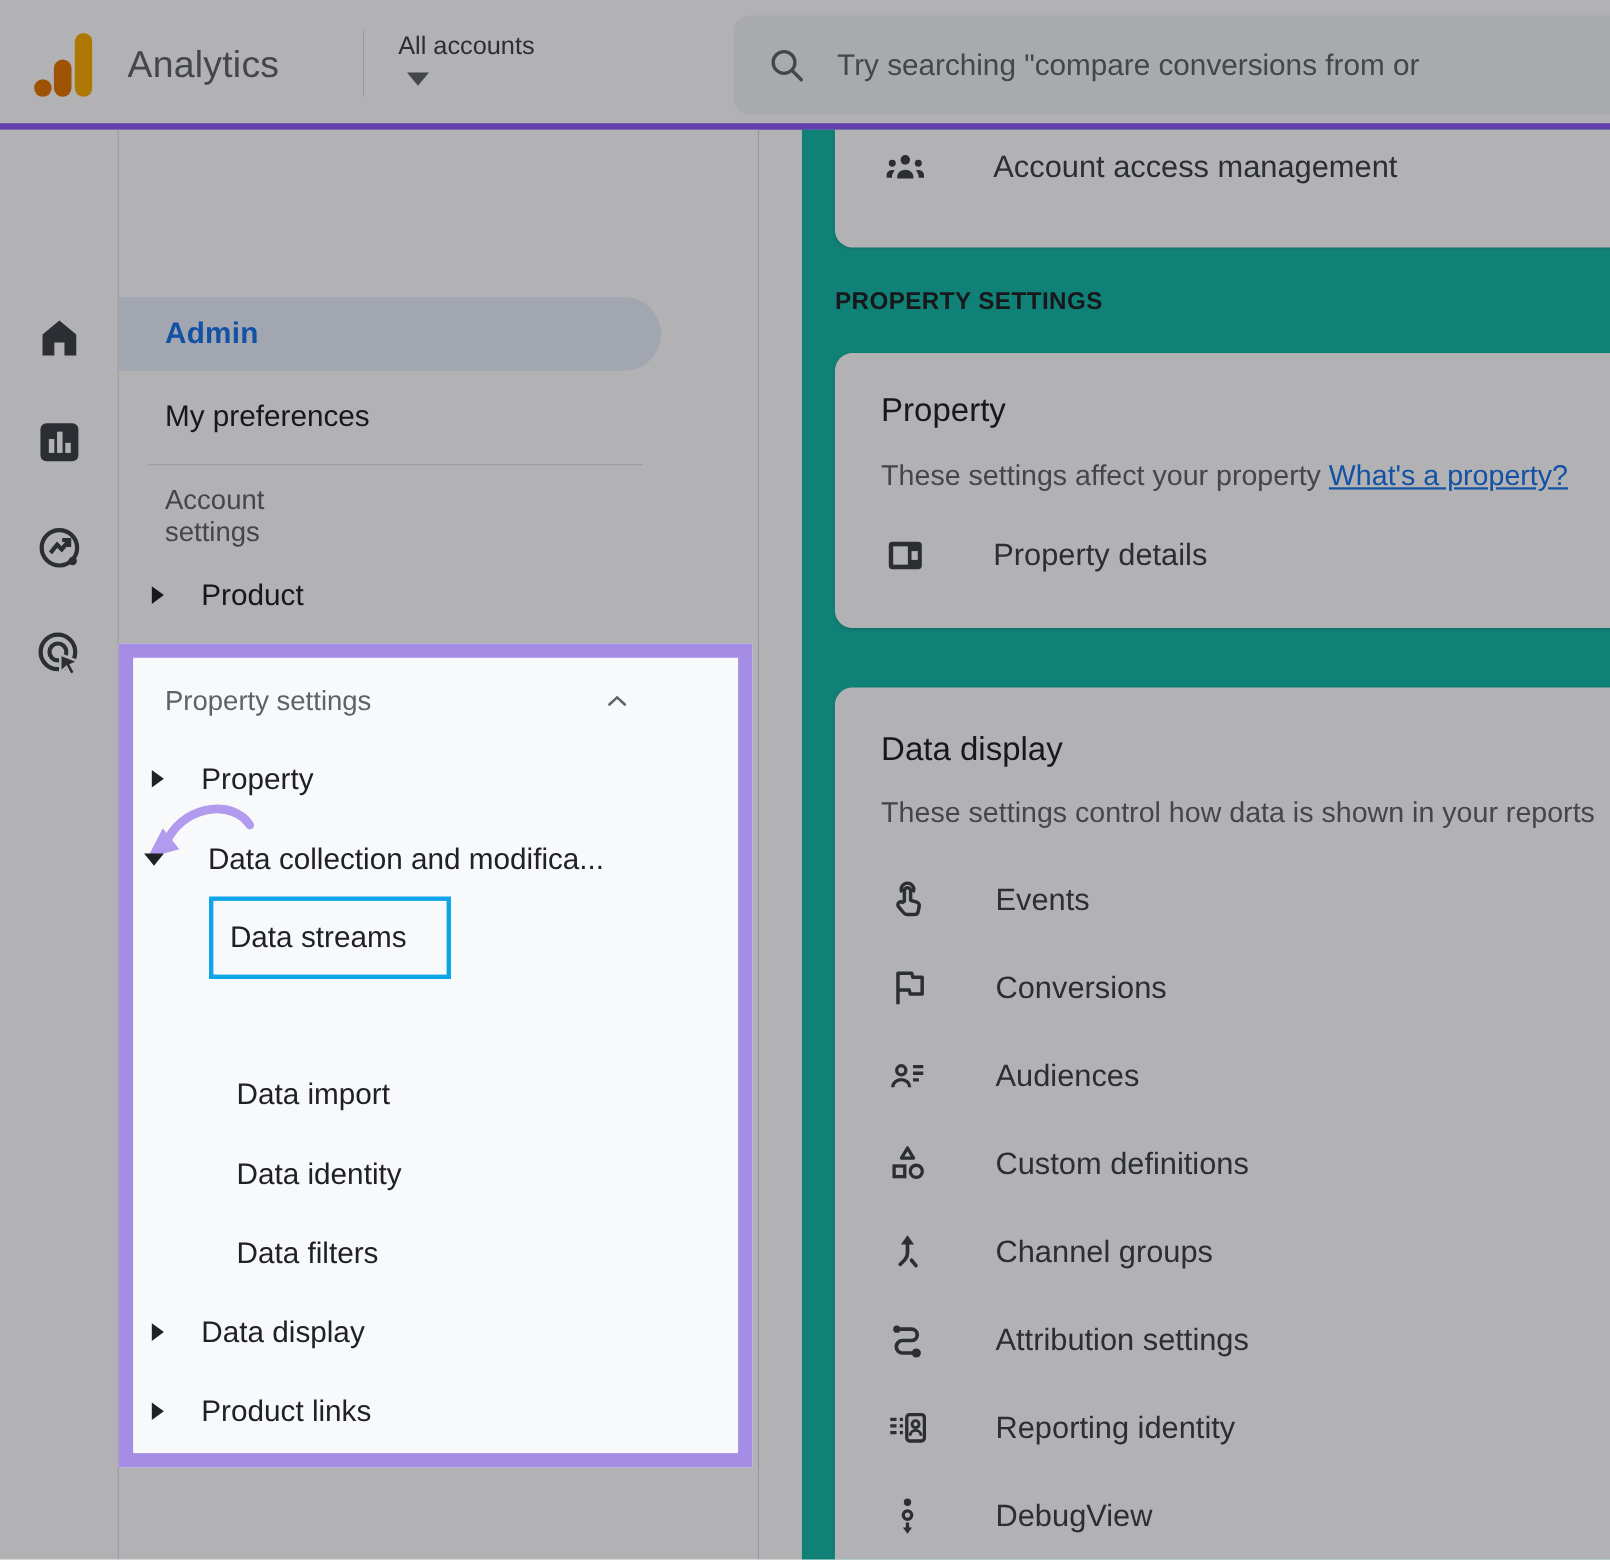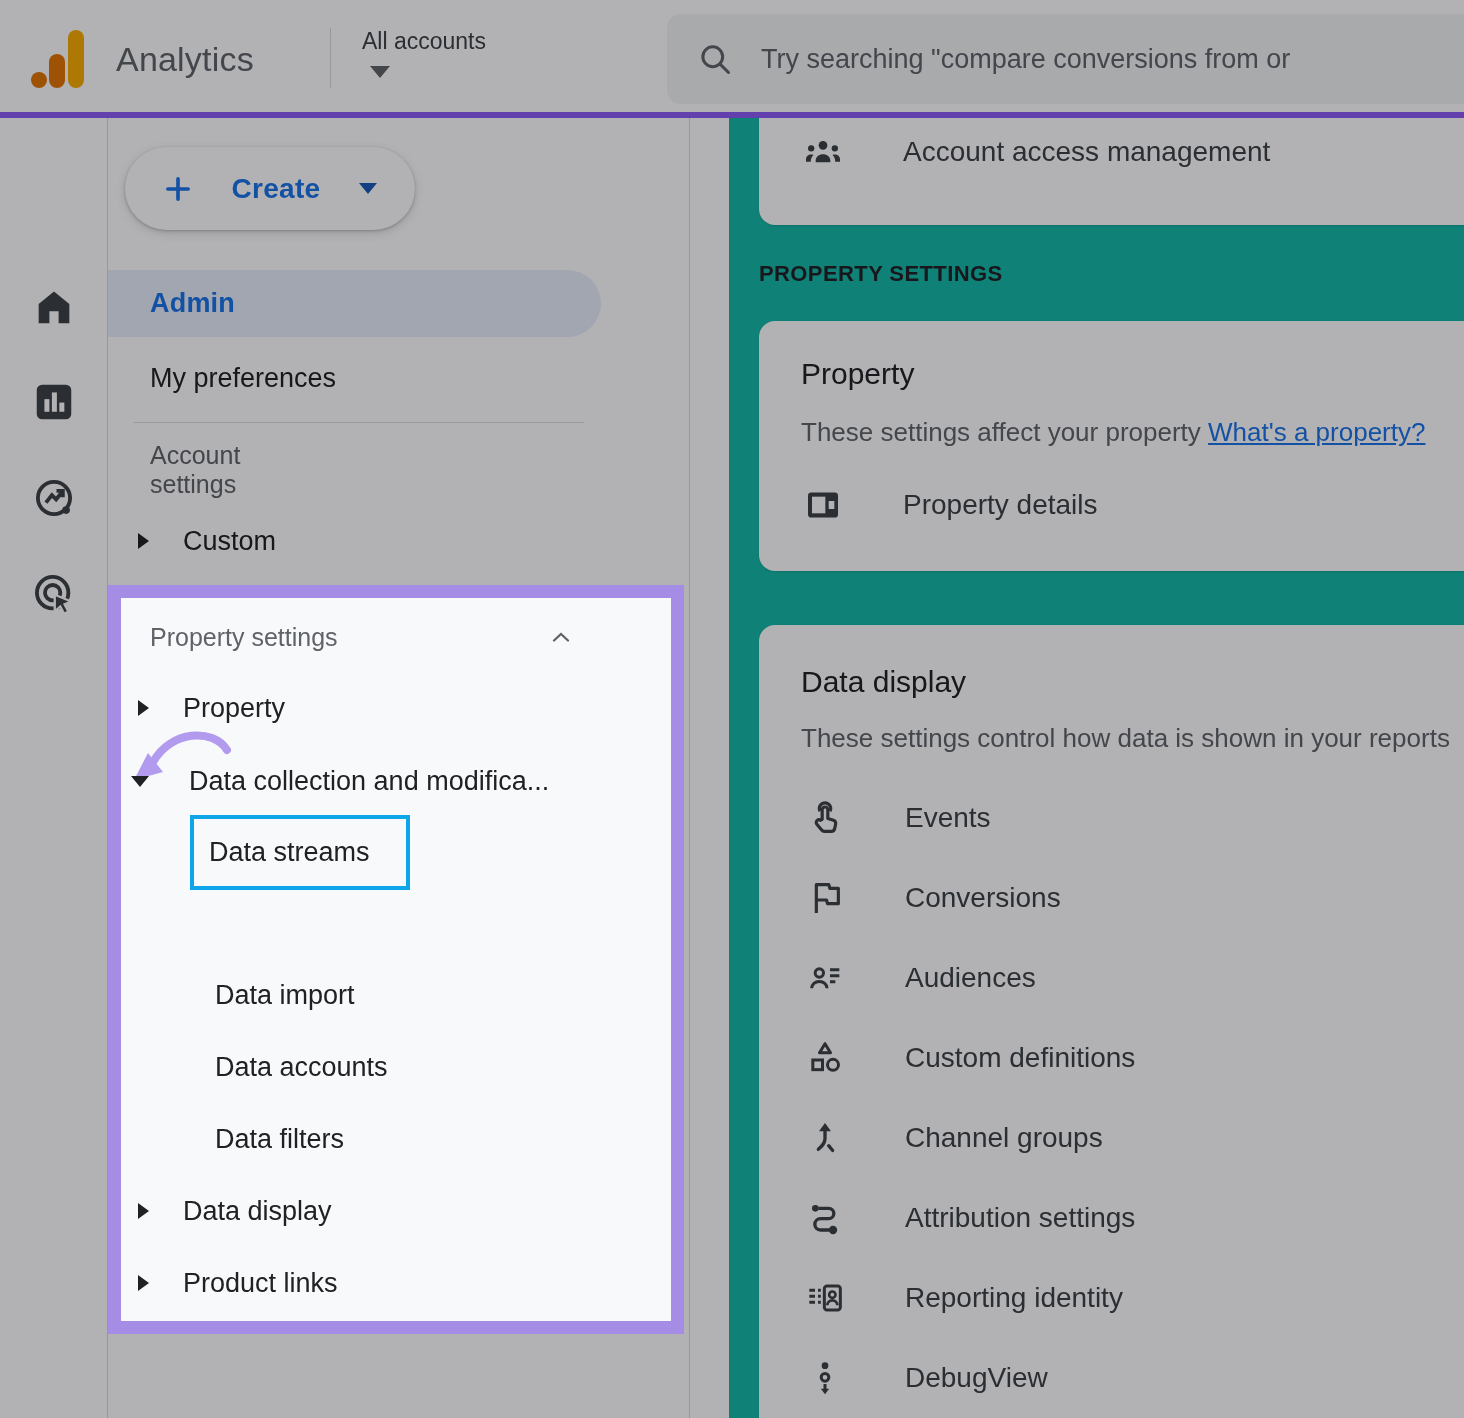--- a/index.html
+++ b/index.html
@@ -103,48 +103,41 @@
       <circle cx="18.3" cy="18.3" r="2" fill="#3c4043"></circle>
     </svg>
     <svg class="rail-btn" style="top:453px;" viewBox="0 0 24 24">
       <circle cx="11.3" cy="11.3" r="8.2" fill="none" stroke="#3c4043" stroke-width="2"></circle>
       <circle cx="11.3" cy="11.3" r="4" fill="none" stroke="#3c4043" stroke-width="2"></circle>
       <path d="M12.4 12.4l8.6 3.5-3.5 1.5 2 3.7-2.2 1.2-2-3.8-2.9 2.5z" fill="#3c4043" stroke="#fff" stroke-width="1.2"></path>
     </svg>
   </div>
 
   <div class="sidebar">
-    <div class="create-btn">
-      <svg width="30" height="30" viewBox="0 0 28 28">
-        <path d="M14 4.5v19M4.5 14h19" stroke="#1a73e8" stroke-width="3.4" stroke-linecap="round"></path>
-      </svg>
-      <span class="create-label">Create</span>
-      <span class="create-caret"></span>
-    </div>
 
     <div class="admin-pill">
       <span>Admin</span>
     </div>
 
     <div class="side-row" style="top:226px;padding-left:42px;box-sizing:border-box;">
       <span class="lbl">My preferences</span>
     </div>
 
     <div class="side-divider"></div>
 
     <div class="side-row" style="top:318px;padding:0 442px 0 42px;box-sizing:border-box;">
       <span class="sec-lbl">Account settings</span>
       <svg class="chev abs" style="left:438px;top:340px;" viewBox="0 0 24 24">
         <path d="M5 14.5 12 8l7 6.5" fill="none" stroke="#5f6368" stroke-width="2.3" stroke-linecap="round"></path>
       </svg>
     </div>
 
     <div class="side-row" style="top:389px;">
       <span class="tri-right" style="margin-left:30px;"></span>
-      <span class="lbl" style="margin-left:34px;">Custom</span>
+      <span class="lbl" style="margin-left:34px;">Product</span>
     </div>
   </div>
 
   <div class="content">
 
     <div class="card card1">
       <div class="c-row" style="top:-6px;">
         <svg class="ic" style="margin-left:44px;" viewBox="0 0 24 24">
           <circle cx="12" cy="8" r="2.6" fill="#3c4043"></circle>
           <path d="M7.6 17.2c0-2.2 2-3.8 4.4-3.8s4.4 1.6 4.4 3.8v.9H7.6z" fill="#3c4043"></path>
@@ -278,21 +271,21 @@
     </div>
 
     <div class="ds-box">
       <span class="lbl">Data streams</span>
     </div>
 
     <div class="hl-row" style="top:366px;padding-left:94px;box-sizing:border-box;">
       <span class="lbl">Data import</span>
     </div>
     <div class="hl-row" style="top:438px;padding-left:94px;box-sizing:border-box;">
-      <span class="lbl">Data accounts</span>
+      <span class="lbl">Data identity</span>
     </div>
     <div class="hl-row" style="top:510px;padding-left:94px;box-sizing:border-box;">
       <span class="lbl">Data filters</span>
     </div>
 
     <div class="hl-row" style="top:582px;">
       <span class="tri-right" style="margin-left:17px;"></span>
       <span class="lbl" style="margin-left:34px;">Data display</span>
     </div>
     <div class="hl-row" style="top:654px;">

